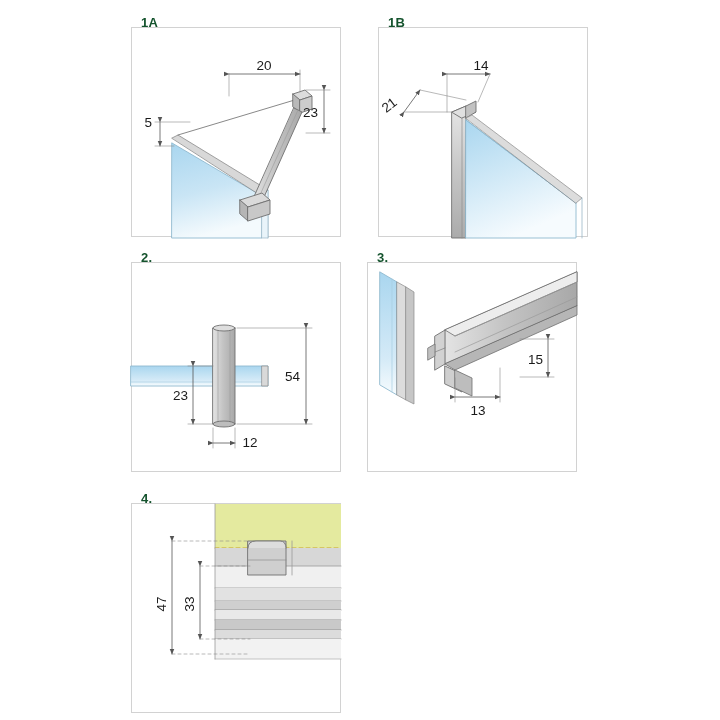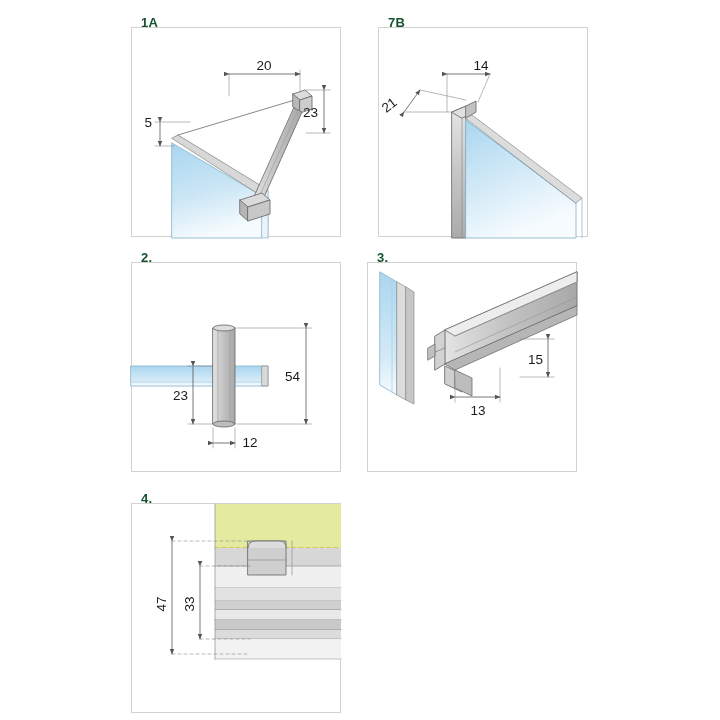--- a/index.html
+++ b/index.html
@@ -55,21 +55,21 @@
 
 <div id="sheet">
 
   <div class="panel" style="left:131px; top:27px; width:210px; height:210px;"></div>
   <div class="panel" style="left:378px; top:27px; width:210px; height:210px;"></div>
   <div class="panel" style="left:131px; top:262px; width:210px; height:210px;"></div>
   <div class="panel" style="left:367px; top:262px; width:210px; height:210px;"></div>
   <div class="panel" style="left:131px; top:503px; width:210px; height:210px;"></div>
 
   <div class="panel-label" style="left:141px; top:15px;">1A</div>
-  <div class="panel-label" style="left:388px; top:15px;">7B</div>
+  <div class="panel-label" style="left:388px; top:15px;">1B</div>
   <div class="panel-label" style="left:141px; top:250px;">2.</div>
   <div class="panel-label" style="left:377px; top:250px;">3.</div>
   <div class="panel-label" style="left:141px; top:491px;">4.</div>
 
   <svg class="svg-layer" viewBox="0 0 720 720" xmlns="http://www.w3.org/2000/svg">
     <defs>
       <linearGradient id="glassGrad1" x1="0" y1="0" x2="0.25" y2="1">
         <stop offset="0%" stop-color="#a9d6ef"></stop>
         <stop offset="55%" stop-color="#c9e5f5"></stop>
         <stop offset="100%" stop-color="#f4fafd"></stop>

